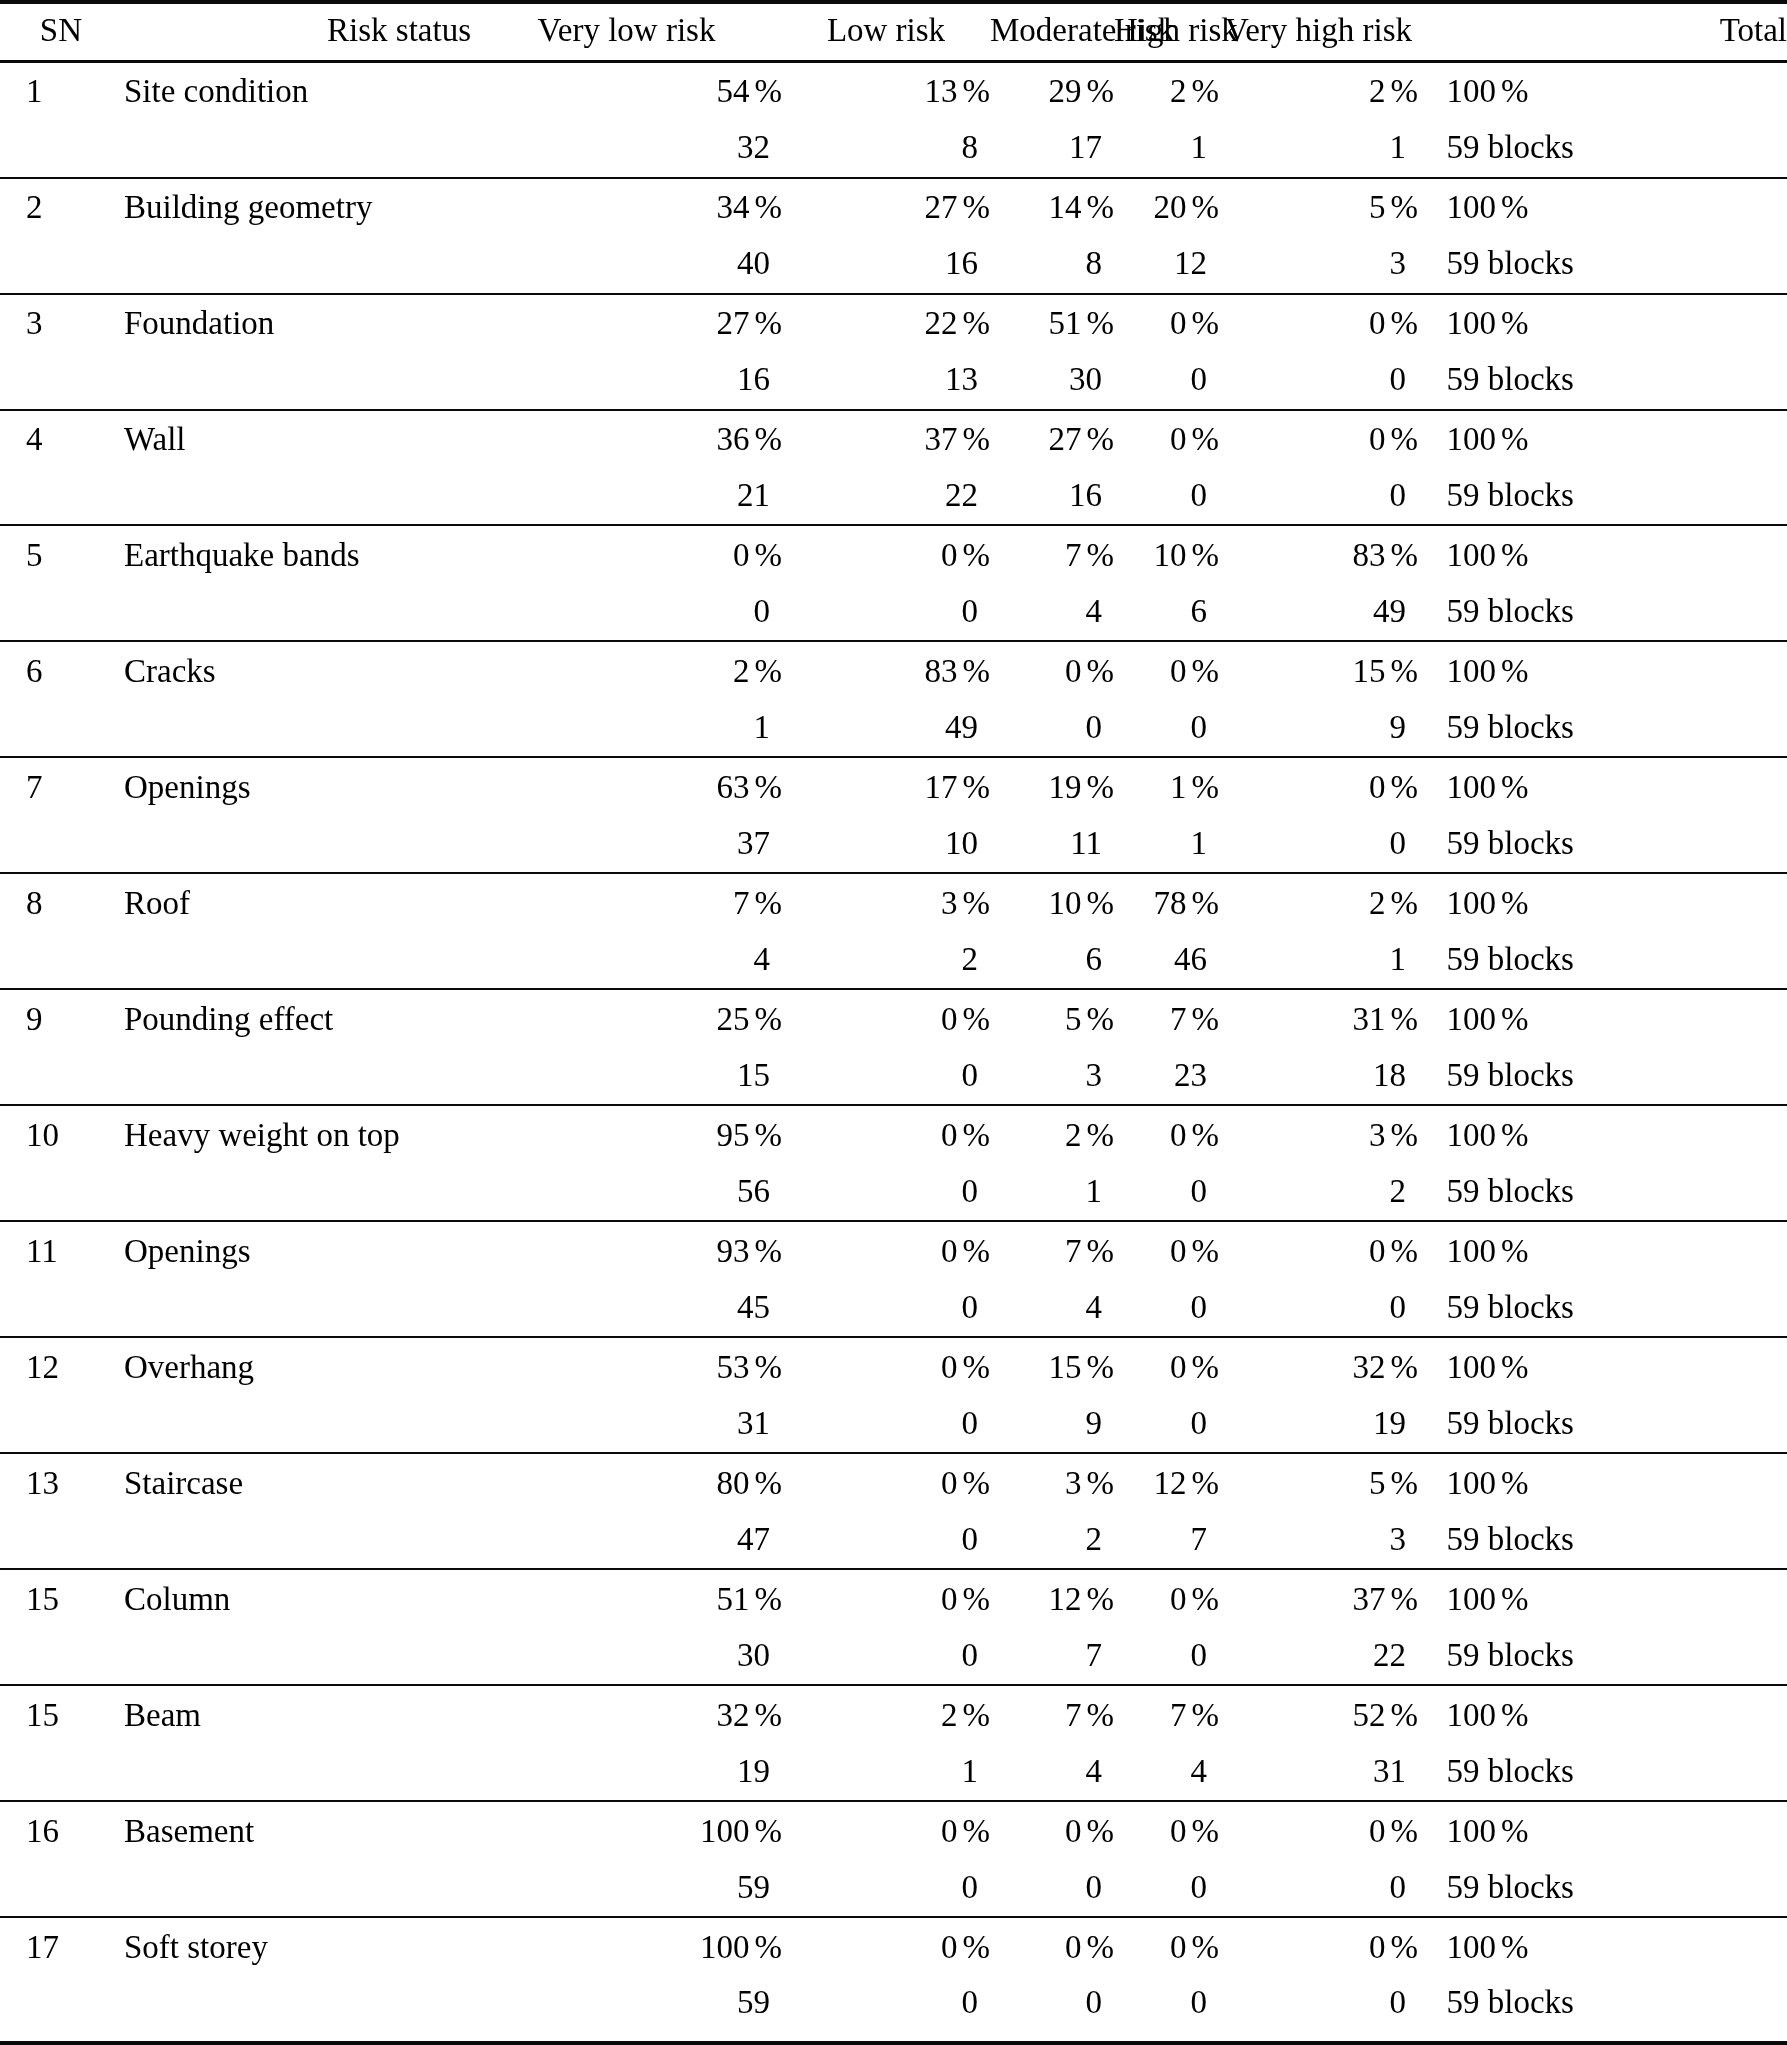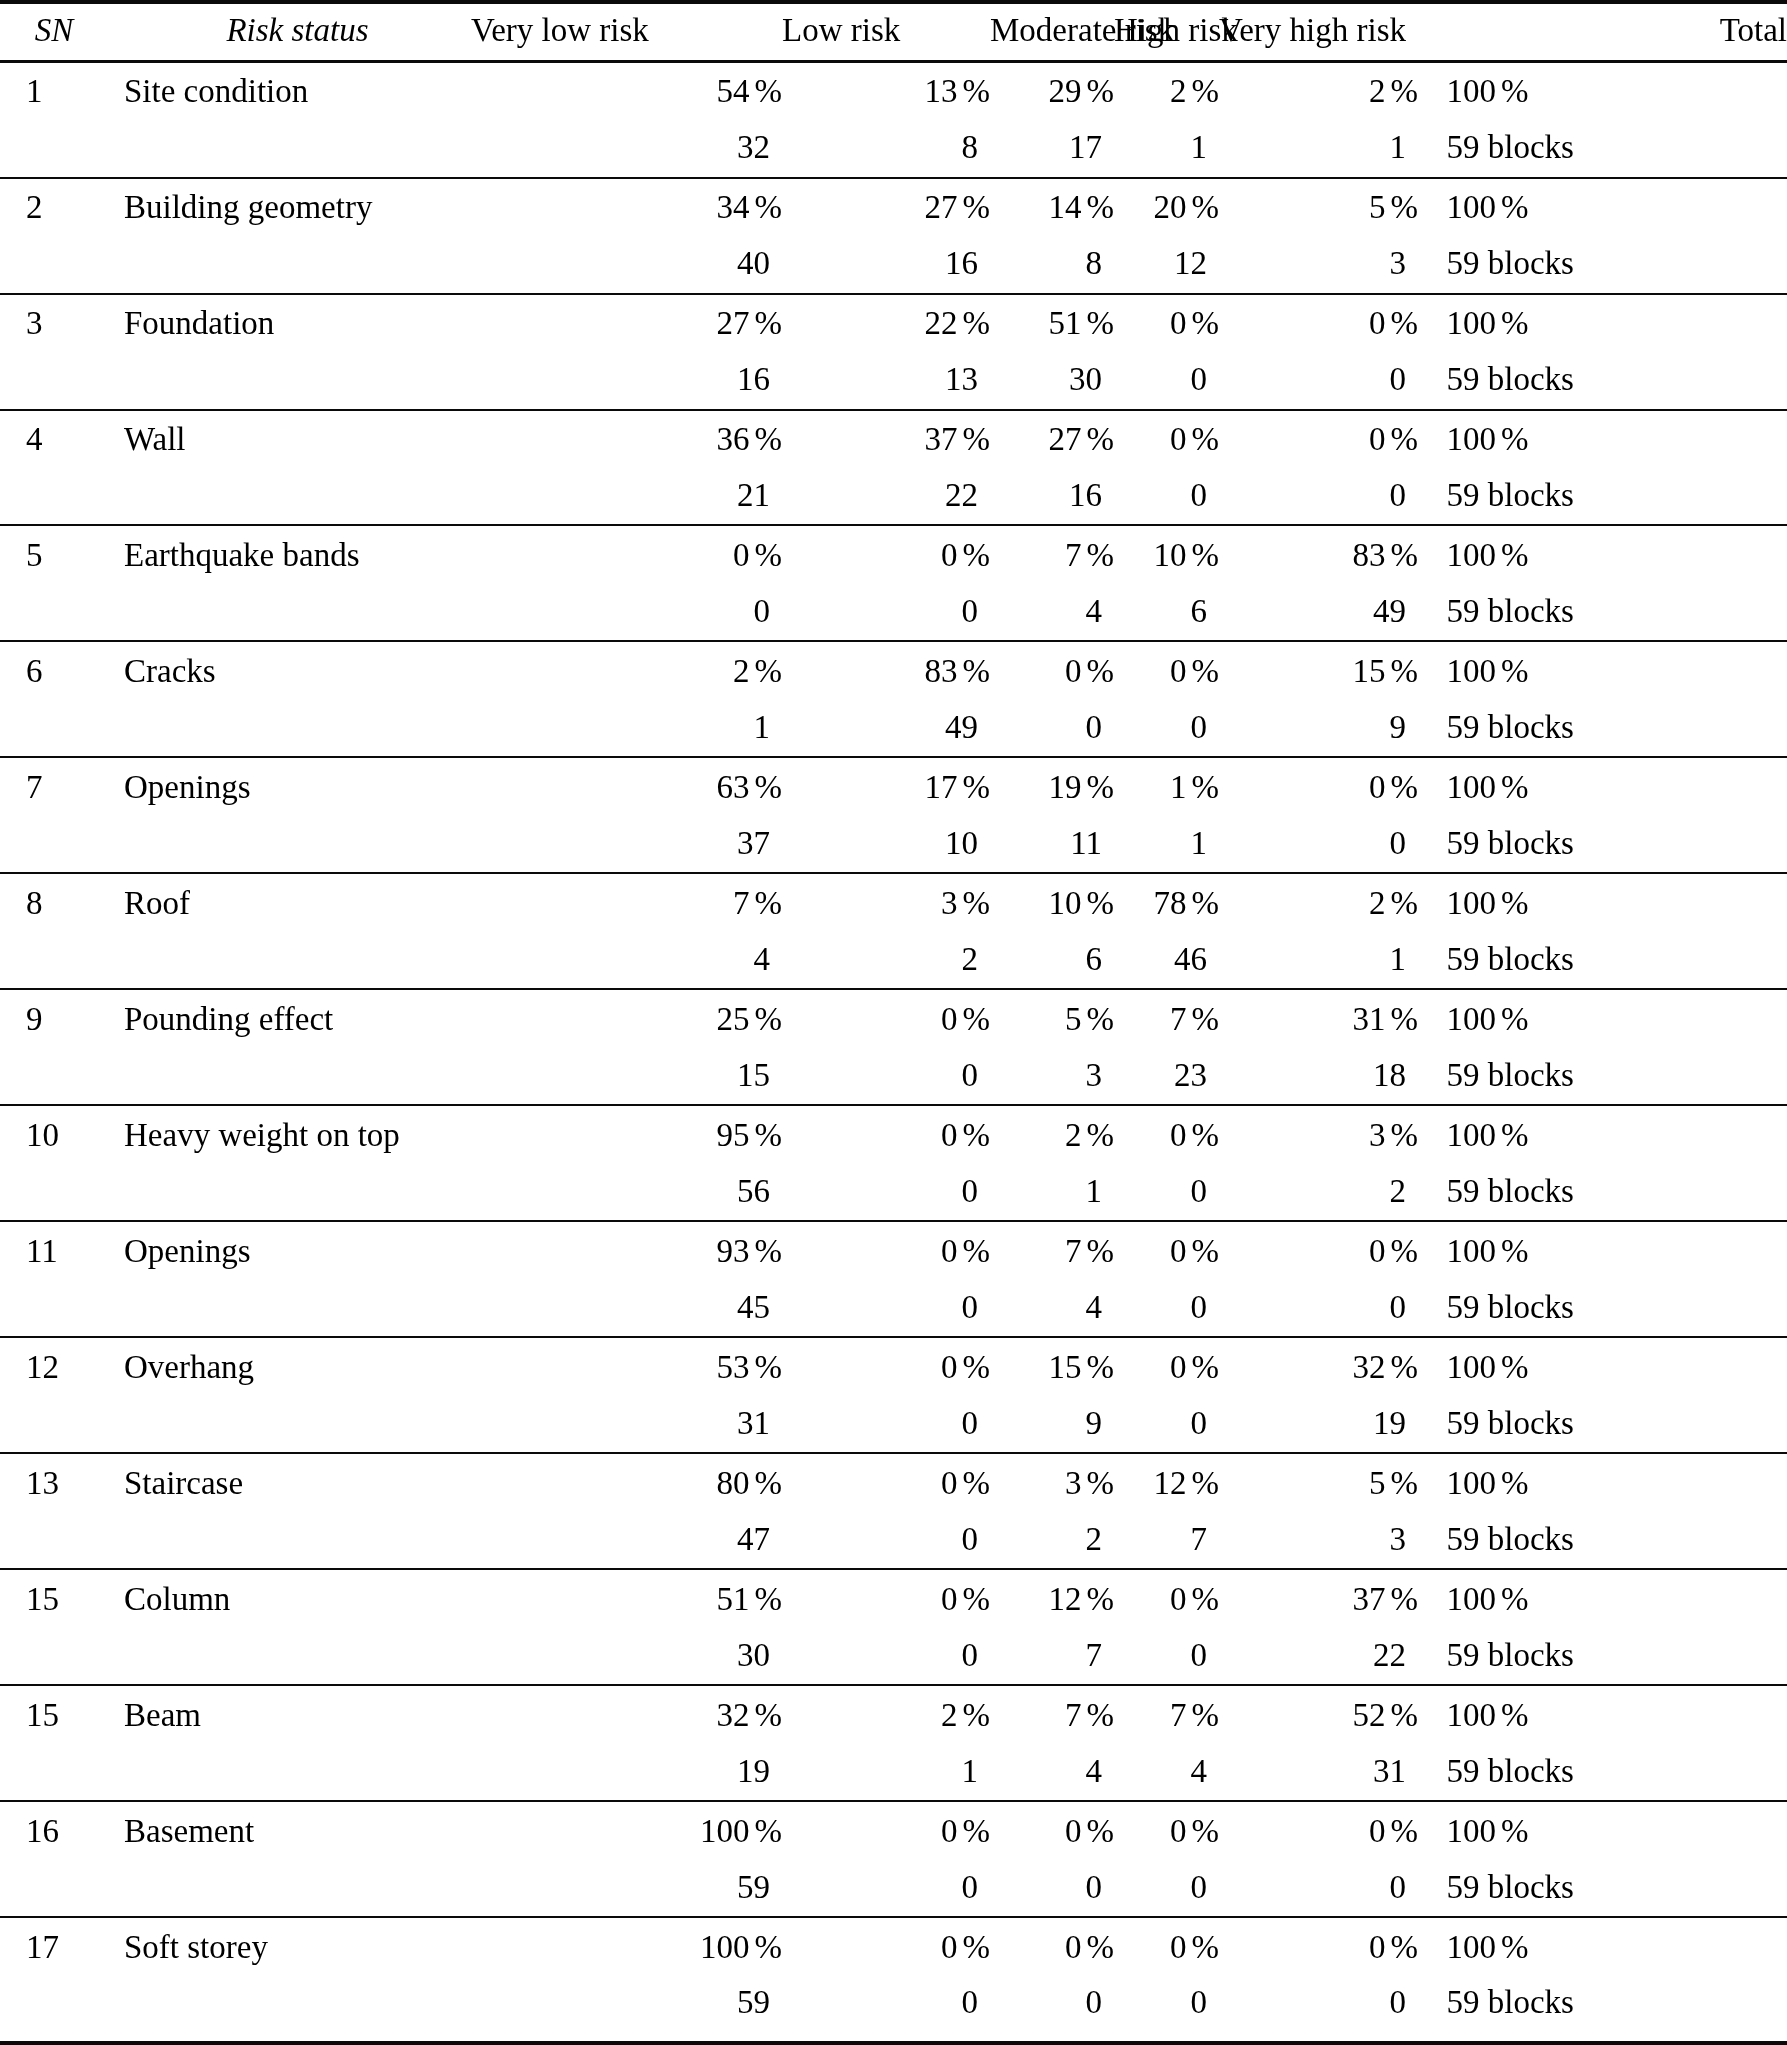--- a/index.html
+++ b/index.html
@@ -22,22 +22,22 @@
   }
   thead th {
     font-weight: normal;
     font-size: 33px;
     line-height: 35px;
     padding: 8.6px 0 12px 0;
     border-bottom: 3.5px solid #0a0a0a;
     vertical-align: middle;
     white-space: nowrap;
   }
-  th.h-left { text-align: center; font-style: italic; }
-  th.h-num  { text-align: left; overflow: visible; }
+  th.h-left { text-align: right; }
+  th.h-num  { text-align: center; overflow: visible; }
   th.h-sn     { padding-left: 26px; }
   th.h-status { padding-left: 42px; }
   th.h-total  { text-align: right; padding-left: 28.5px; }
 
   tbody td {
     font-size: 33px;
     vertical-align: top;
     padding: 1.7px 0 2.6px 0;
   }
   tbody tr + tr td { border-top: 2.6px solid #0a0a0a; }

